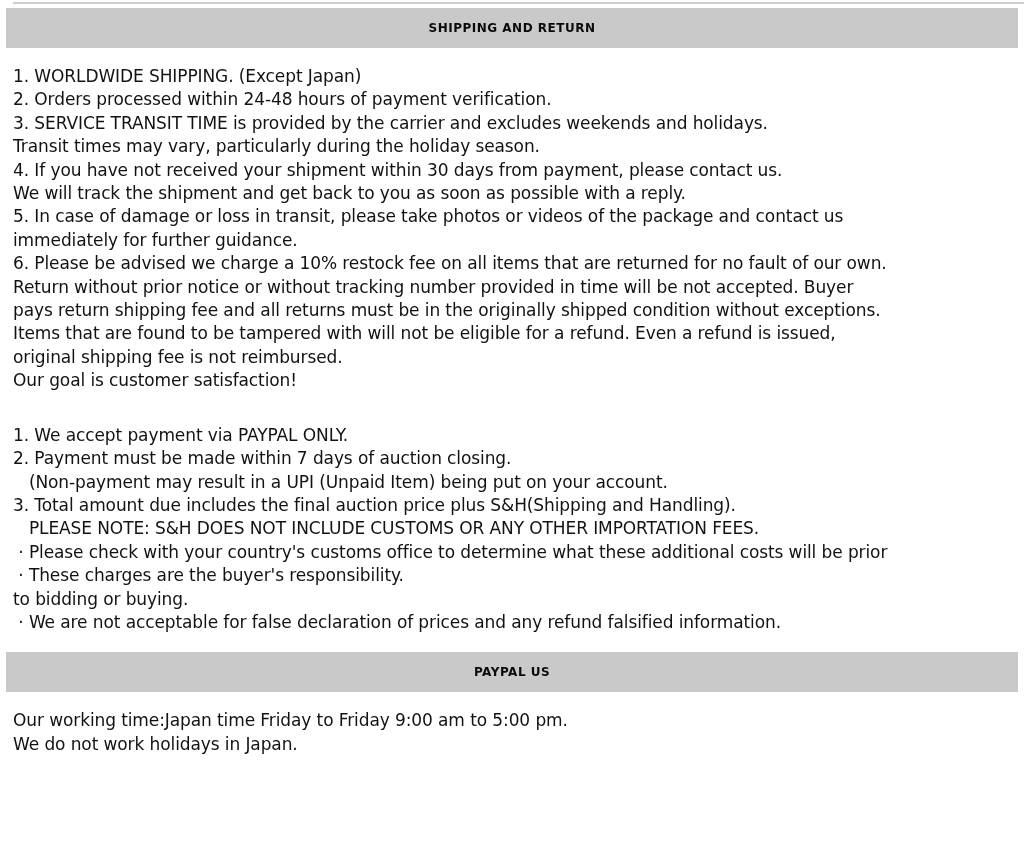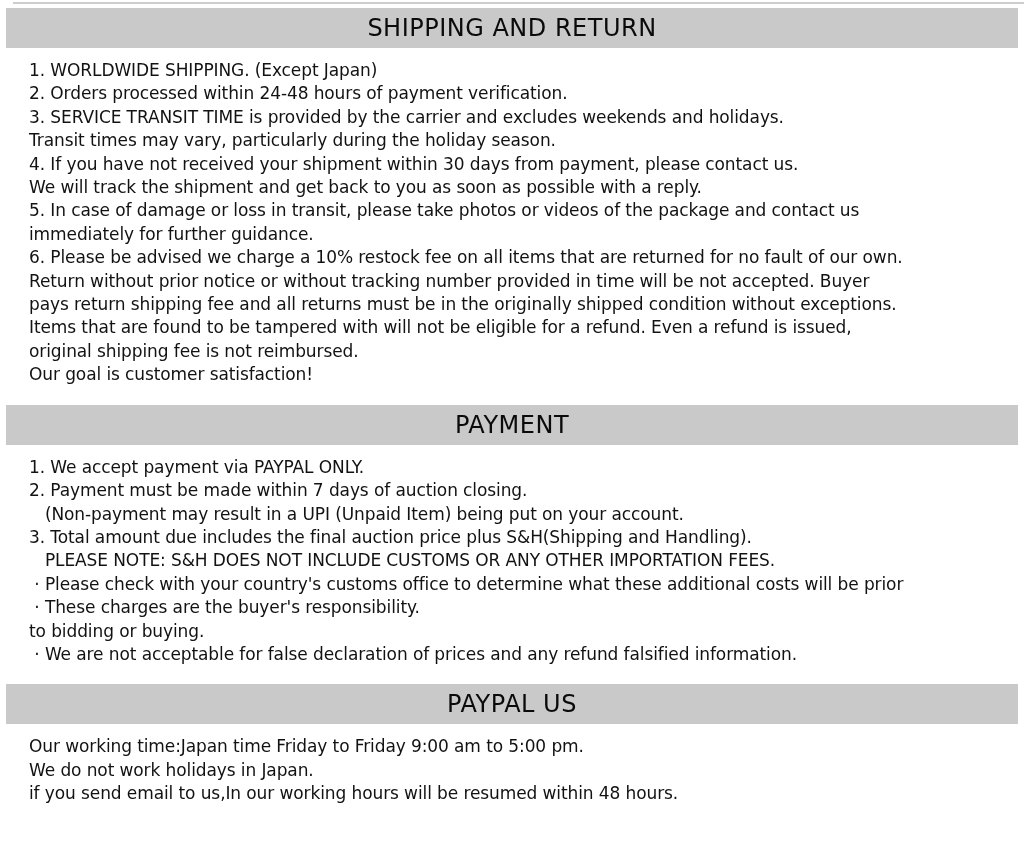--- a/index.html
+++ b/index.html
@@ -27,29 +27,28 @@
     background: #cdcdcd;
   }
   .section-header {
     margin: 4px 6px 0 6px;
     height: 40px;
     background: #c9c9c9;
     text-align: center;
   }
   .section-header h2 {
     margin: 0;
-    font-size: 24px;
-    font-weight: normal;
+    font-size: 12px;
+    font-weight: bold;
     line-height: 40px;
     letter-spacing: 0.5px;
     color: #0a0a0a;
   }
   .section-body {
-    padding: 11px 8px 14px 13px;
-    margin-left: 16px;
+    padding: 17px 8px 14px 13px;
   }
   .line {
     font-size: 17px;
     line-height: 23.4px;
     white-space: pre;
     letter-spacing: -0.1px;
   }
 </style>
 </head>
 <body>
@@ -74,40 +73,36 @@
       <div class="line">6. Please be advised we charge a 10% restock fee on all items that are returned for no fault of our own.</div>
       <div class="line">Return without prior notice or without tracking number provided in time will be not accepted. Buyer</div>
       <div class="line">pays return shipping fee and all returns must be in the originally shipped condition without exceptions.</div>
       <div class="line">Items that are found to be tampered with will not be eligible for a refund. Even a refund is issued,</div>
       <div class="line">original shipping fee is not reimbursed.</div>
       <div class="line">Our goal is customer satisfaction!</div>
     </div>
   </div>
 
   <div class="section">
-    <div class="section-header">
-      <h2>PAYMENT</h2>
-    </div>
     <div class="section-body">
       <div class="line">1. We accept payment via PAYPAL ONLY.</div>
       <div class="line">2. Payment must be made within 7 days of auction closing.</div>
       <div class="line">   (Non-payment may result in a UPI (Unpaid Item) being put on your account.</div>
       <div class="line">3. Total amount due includes the final auction price plus S&amp;H(Shipping and Handling).</div>
       <div class="line">   PLEASE NOTE: S&amp;H DOES NOT INCLUDE CUSTOMS OR ANY OTHER IMPORTATION FEES.</div>
       <div class="line"> · Please check with your country's customs office to determine what these additional costs will be prior</div>
       <div class="line"> · These charges are the buyer's responsibility.</div>
       <div class="line">to bidding or buying.</div>
       <div class="line"> · We are not acceptable for false declaration of prices and any refund falsified information.</div>
     </div>
   </div>
 
   <div class="section">
     <div class="section-header">
       <h2>PAYPAL US</h2>
     </div>
     <div class="section-body">
       <div class="line">Our working time:Japan time Friday to Friday 9:00 am to 5:00 pm.</div>
       <div class="line">We do not work holidays in Japan.</div>
-      <div class="line">if you send email to us,In our working hours will be resumed within 48 hours.</div>
     </div>
   </div>
 
 </div>
 
 </body></html>

